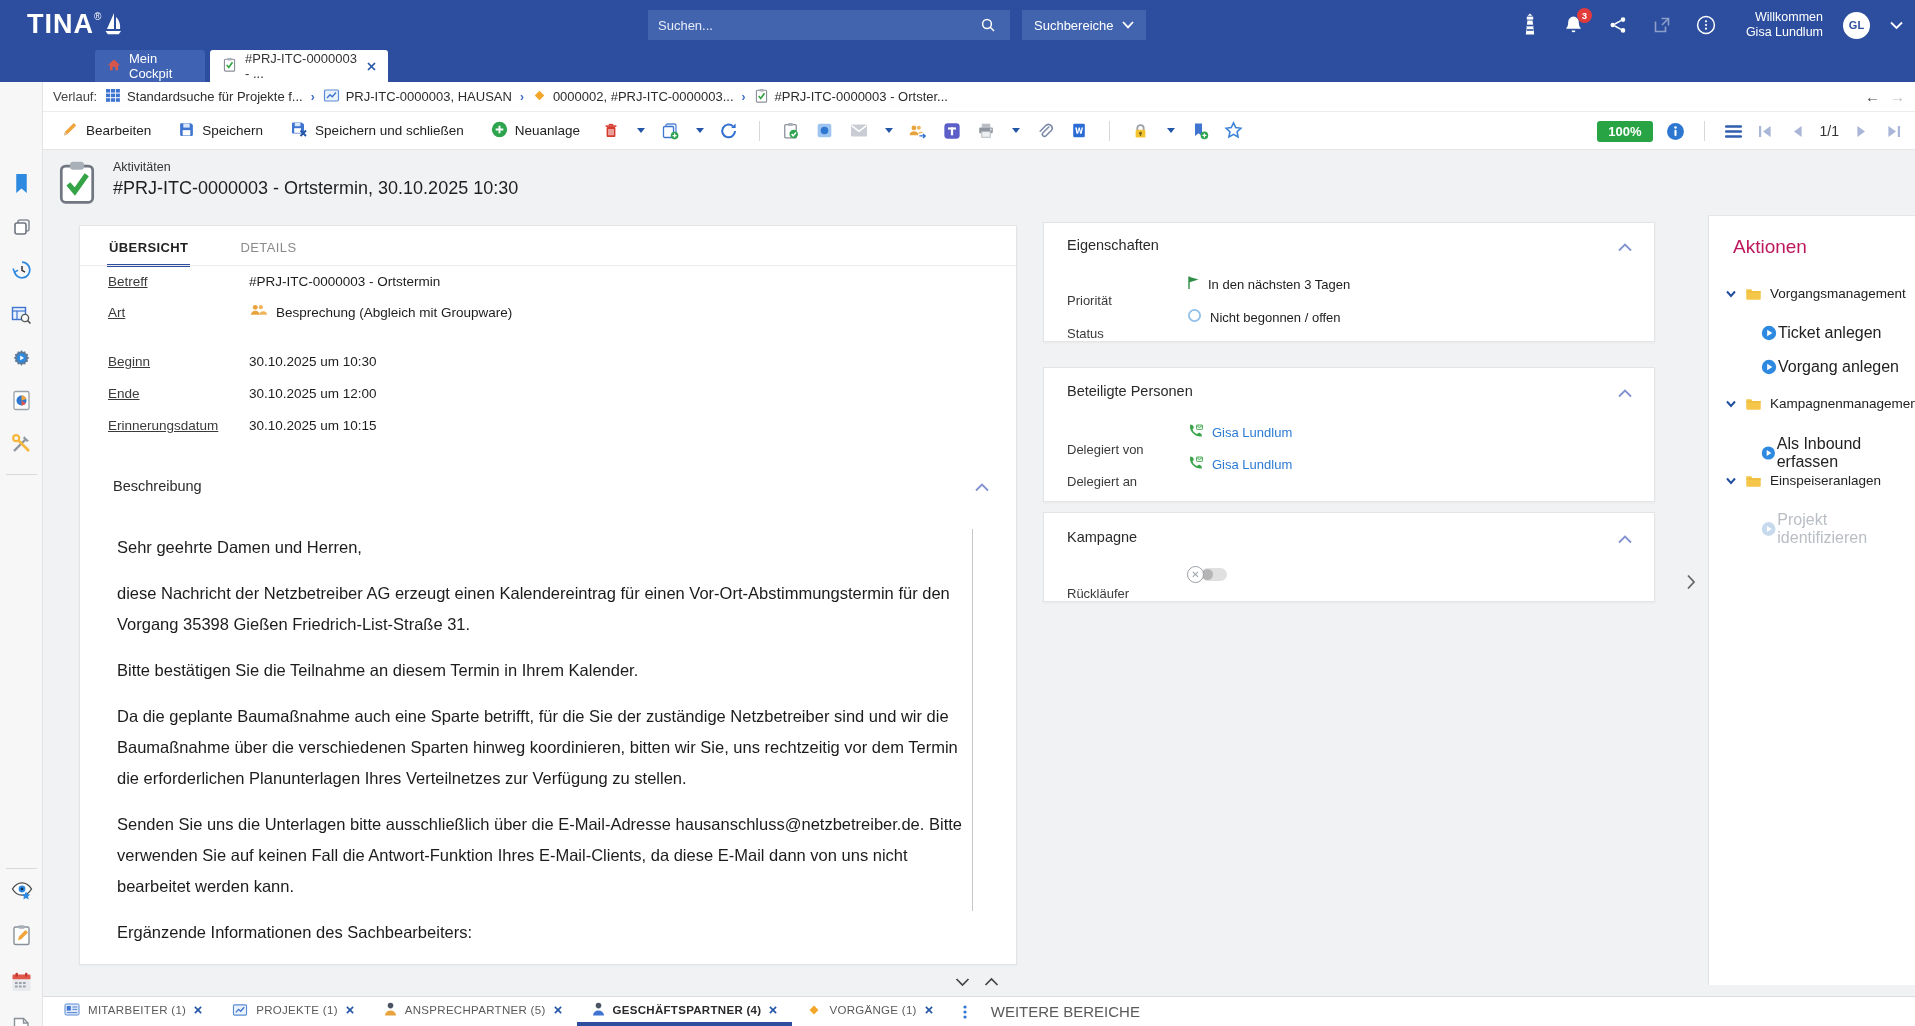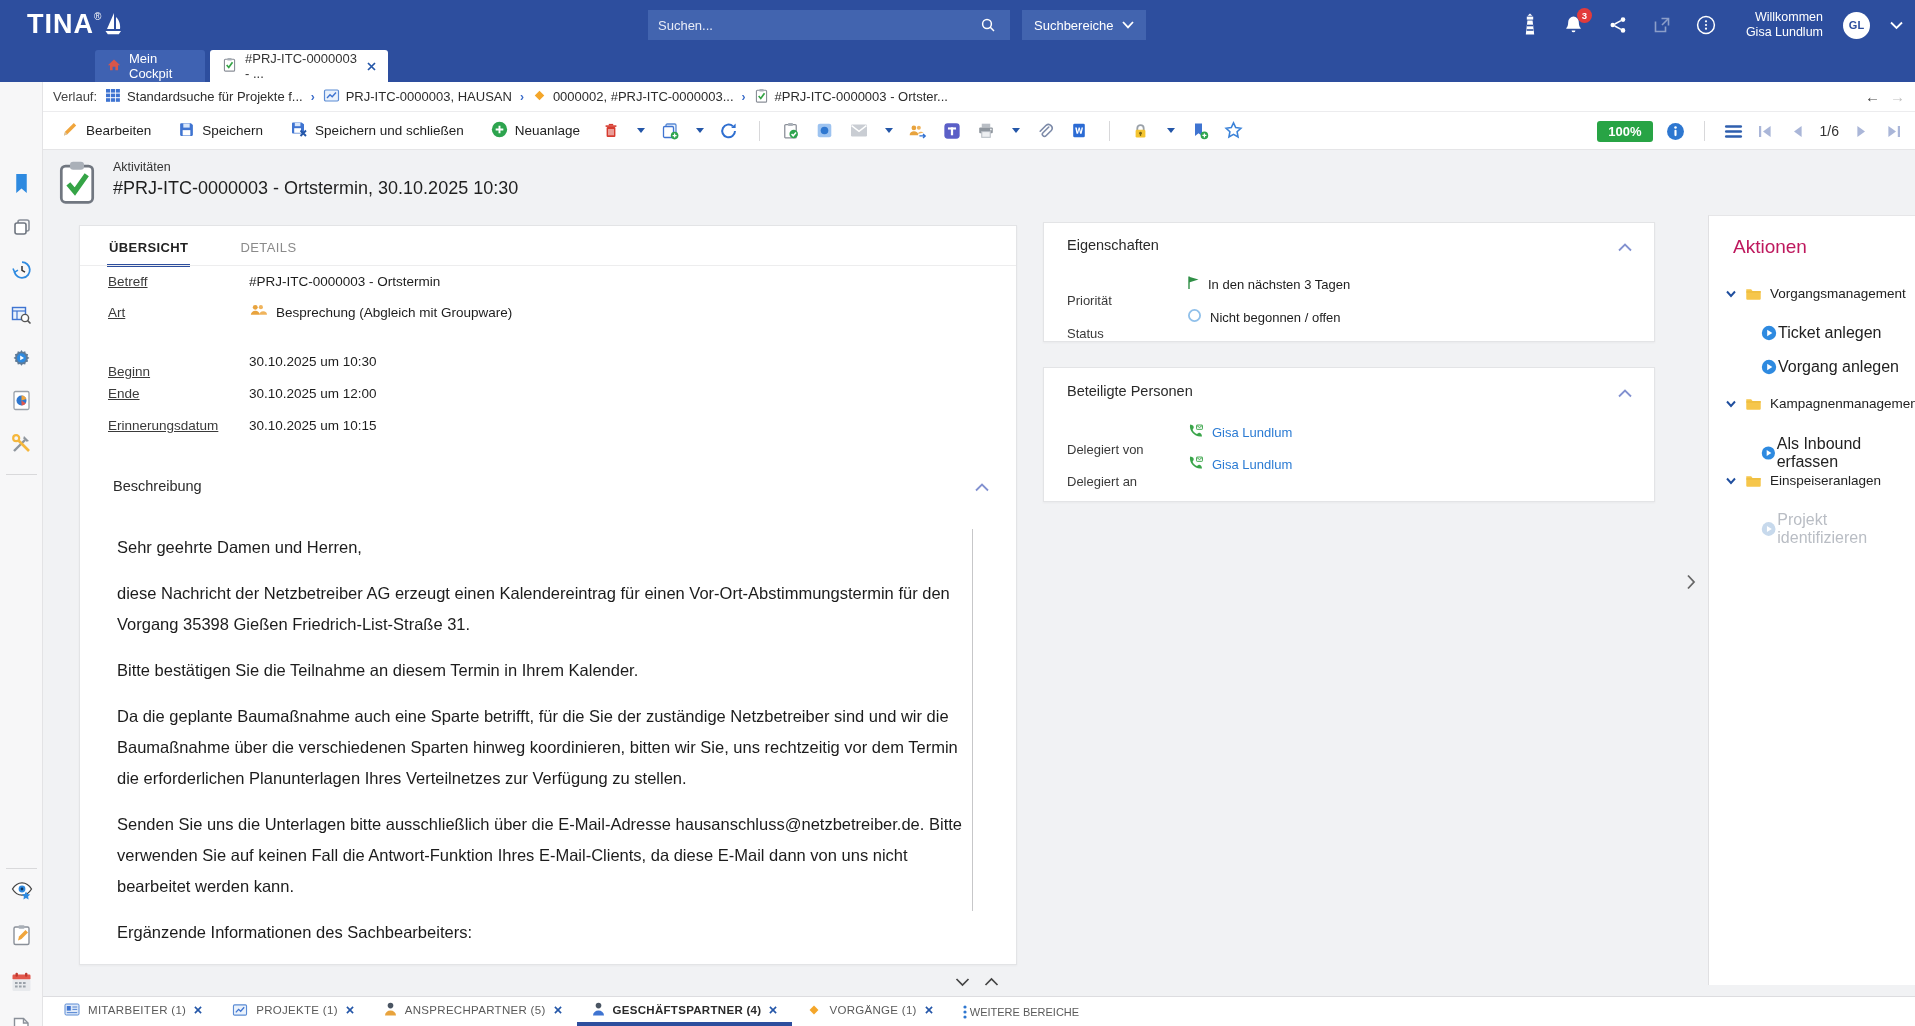--- a/index.html
+++ b/index.html
@@ -90,21 +90,21 @@
   .tree-folder { position:absolute; left:16px; display:flex; align-items:center; gap:8px; font-size:13.5px; color:#222; cursor:pointer; }
   .tree-leaf { position:absolute; left:52px; display:flex; align-items:center; gap:1px; font-size:16px; color:#222; cursor:pointer; }
   .tree-leaf.disabled { color:#b9bdc4; cursor:default; }
 
   
   .collapse-ctl { position:absolute; top:973px; display:flex; gap:14px; z-index:4; }
   .bottom-bar { position:absolute; left:43px; right:0; bottom:0; height:30px; background:#fff; border-top:1px solid #dddde0; display:flex; align-items:stretch; padding-left:6px; z-index:5; }
   .b-tab { display:flex; align-items:center; gap:8px; padding:0 15px; font-size:11.5px; letter-spacing:.3px; color:#5a5a5a; cursor:pointer; border-bottom:4px solid transparent; }
   .b-tab.active { color:#2a2a2a; font-weight:bold; border-bottom-color:#2d4e9e; }
   .b-x { display:flex; align-items:center; cursor:pointer; }
-  .b-more { display:flex; align-items:center; gap:3px; padding:0 15px; font-size:11px; color:#5a5a5a; cursor:pointer; }
+  .b-more { display:flex; align-items:center; gap:24px; padding:0 15px; font-size:15px; color:#5a5a5a; cursor:pointer; }
 </style>
 </head>
 <body>
 
 <div class="app">
 
   <div class="topbar">
     <div class="logo">
       <span class="word">TINA</span>
         <span class="reg">®</span>
@@ -516,21 +516,21 @@
           <svg width="14" height="13" viewBox="0 0 14 13">
             <rect x="1" y="1" width="2.2" height="11" fill="#aab6d8"></rect>
             <path d="M12.6 1 L5 6.5 L12.6 12 z" fill="#aab6d8"></path>
           </svg>
         </span>
       <span class="t-ic">
           <svg width="11" height="13" viewBox="0 0 11 13">
             <path d="M9.6 1 L2 6.5 L9.6 12 z" fill="#aab6d8"></path>
           </svg>
         </span>
-      <span class="pag-txt">1/6</span>
+      <span class="pag-txt">1/1</span>
       <span class="t-ic">
           <svg width="11" height="13" viewBox="0 0 11 13">
             <path d="M1.4 1 L9 6.5 L1.4 12 z" fill="#aab6d8"></path>
           </svg>
         </span>
       <span class="t-ic">
           <svg width="14" height="13" viewBox="0 0 14 13">
             <path d="M1.4 1 L9 6.5 L1.4 12 z" fill="#aab6d8"></path>
             <rect x="10.8" y="1" width="2.2" height="11" fill="#aab6d8"></rect>
           </svg>
@@ -562,21 +562,21 @@
     <span class="fld-value" style="top:77px">
       <span><svg width="20" height="15" viewBox="0 0 21 16">
             <circle cx="6.5" cy="4.6" r="2.6" fill="#e8a33d"></circle>
             <circle cx="12.5" cy="4.4" r="2.2" fill="#f0b45c"></circle>
             <path d="M1.8 12.6 a4.8 4.4 0 0 1 9.6 0 z" fill="#e8a33d"></path>
             <path d="M11 12.6 a4 3.8 0 0 1 8 0 z" fill="#f0b45c"></path>
           </svg></span>
       <span>Besprechung (Abgleich mit Groupware)</span>
     </span>
 
-    <span class="fld-label" style="top:138px">Beginn</span>
+    <span class="fld-label" style="top:128px">Beginn</span>
     <span class="fld-value" style="top:128px">30.10.2025 um 10:30</span>
 
     <span class="fld-label" style="top:160px">Ende</span>
     <span class="fld-value" style="top:160px">30.10.2025 um 12:00</span>
 
     <span class="fld-label" style="top:192px">Erinnerungsdatum</span>
     <span class="fld-value" style="top:192px">30.10.2025 um 10:15</span>
 
     <span class="sec-title" style="top:252px">Beschreibung</span>
     <span class="sec-chevron" style="top:252px; left:895px"><svg width="14" height="9" viewBox="0 0 14 9">
@@ -634,20 +634,35 @@
     <span class="p-value" style="top:87px">
       <span><svg width="17" height="16" viewBox="0 0 16 16">
             <path d="M2.6 1.6 c3 .2 4.2 2.2 3.5 3.5 l-1 1.6 c.8 2 2.3 3.5 4.3 4.3 l1.6 -1 c1.3 -.7 3.3 .5 3.5 3.4 -6.6 1.4 -13.3 -5.2 -11.9 -11.8 z" fill="#3aa54a"></path>
             <rect x="9" y="2" width="6" height="4.4" rx=".7" fill="#eef6ee" stroke="#3aa54a" stroke-width=".9"></rect>
             <path d="M9.3 2.5 l2.7 2 2.7 -2" stroke="#3aa54a" stroke-width=".9" fill="none"></path>
           </svg></span>
       <span class="link">Gisa Lundlum</span>
     </span>
   </div>
 
+  <div class="card campaign-card">
+    <span class="p-title" style="top:16px">Kampagne</span>
+    <span class="p-chevron" style="top:17px"><svg width="14" height="9" viewBox="0 0 14 9">
+          <path d="M1 7.5 L7 1.5 L13 7.5" stroke="#8291d0" stroke-width="1.8" fill="none"></path>
+        </svg></span>
+    <span class="p-label" style="top:57px">Rückläufer</span>
+    <span class="p-value" style="top:53px">
+      <span class="toggle">
+        <span class="tg-x">✕</span>
+        <span class="tg-pill">
+            <span class="tg-knob"></span>
+          </span>
+      </span>
+    </span>
+  </div>
 
   <span class="expander"><svg width="10" height="16" viewBox="0 0 10 16">
         <path d="M2 1.5 L8 8 L2 14.5" stroke="#666" stroke-width="1.8" fill="none"></path>
       </svg></span>
 
   <div class="actions-panel">
     <span class="act-title">Aktionen</span>
 
     <span class="tree-folder" style="top:70px">
       <svg width="12" height="12" viewBox="0 0 12 12">

